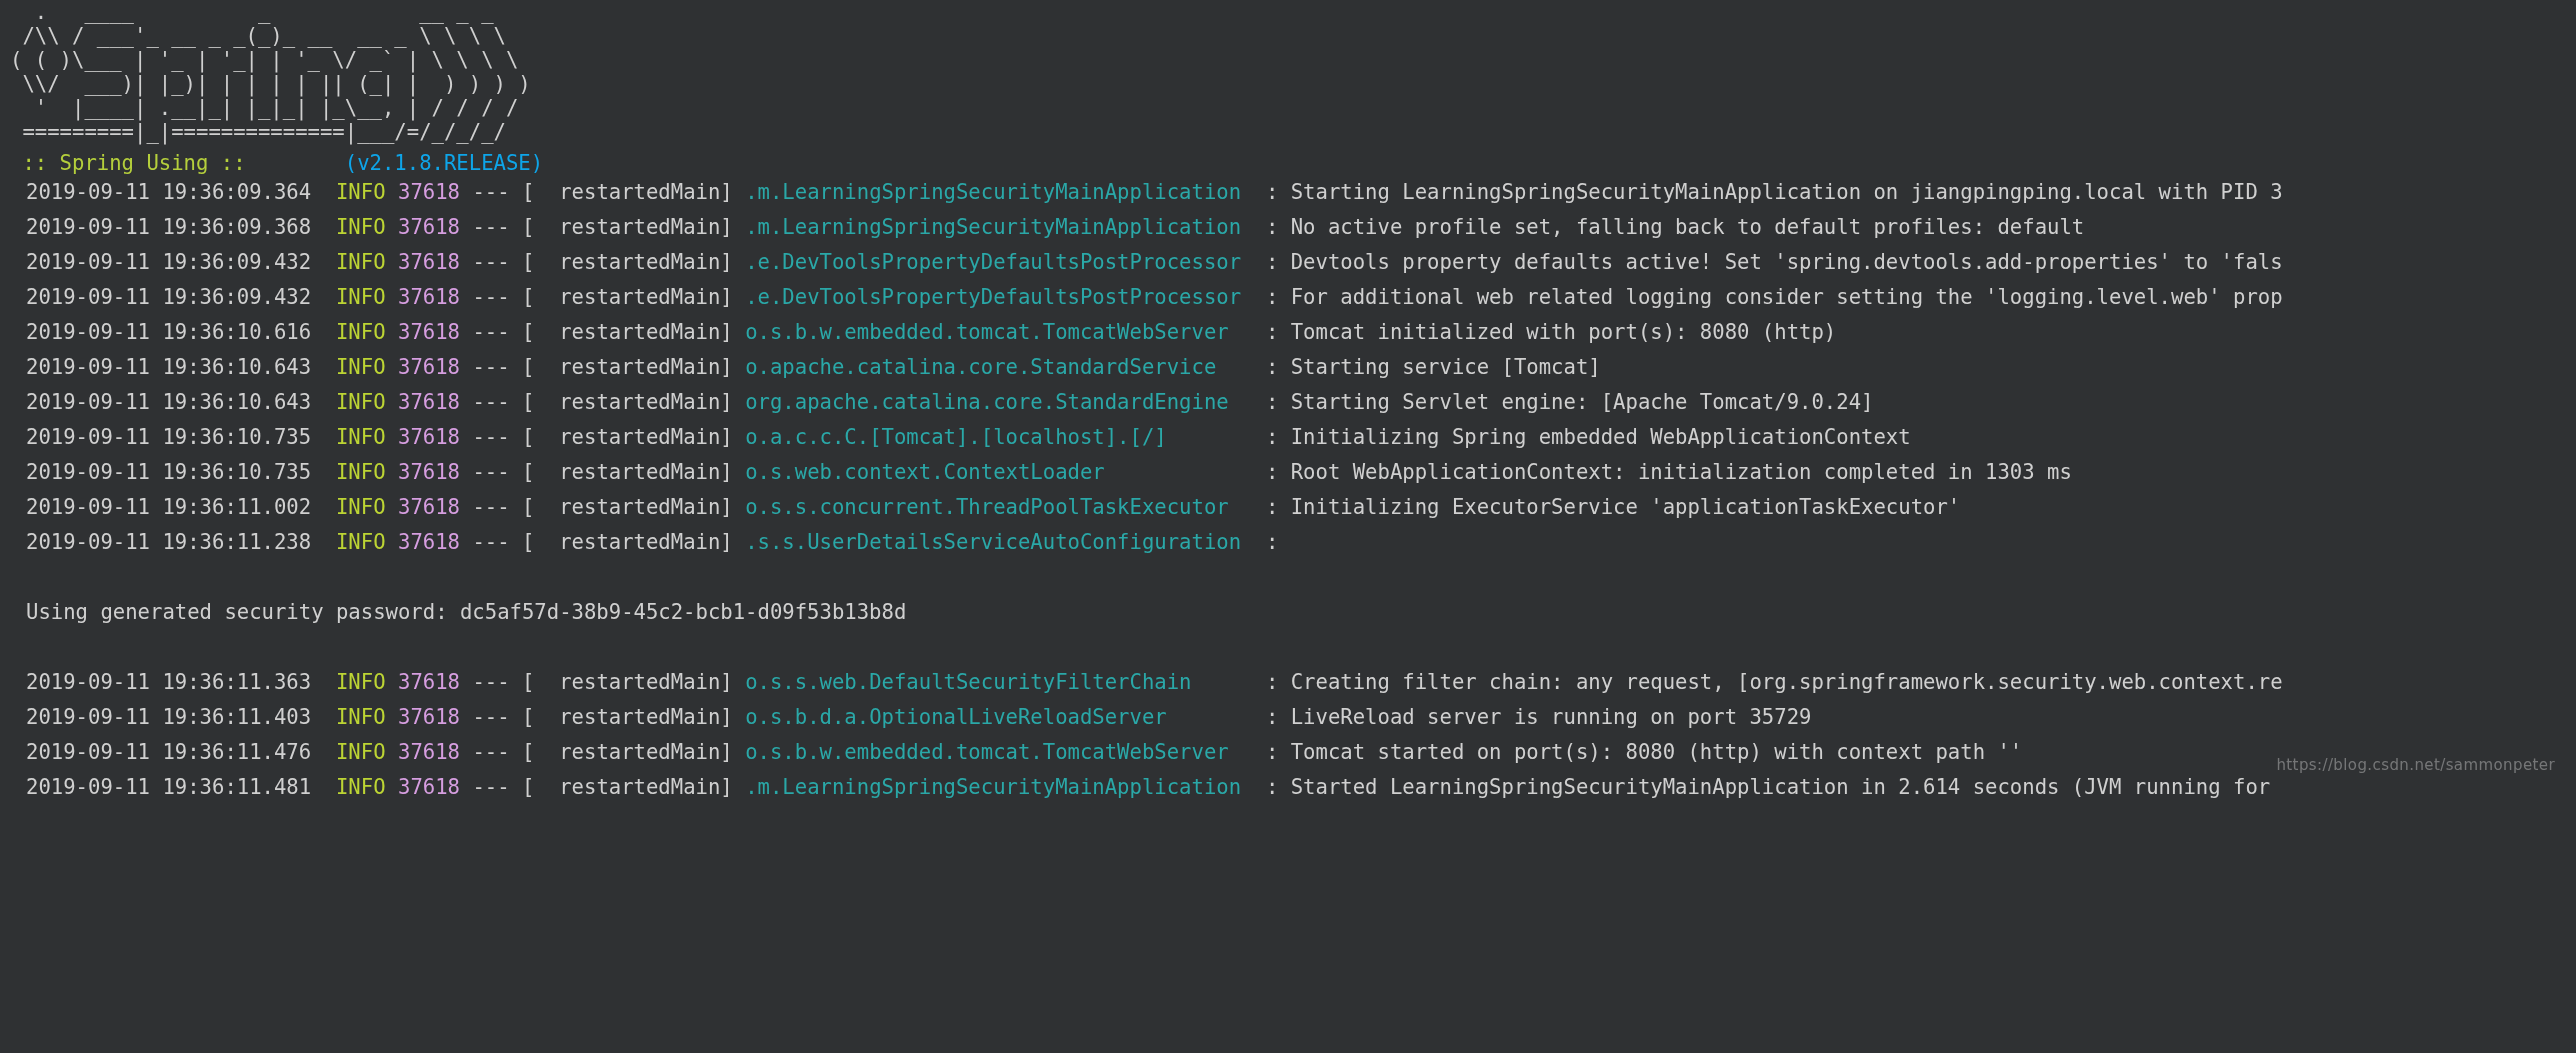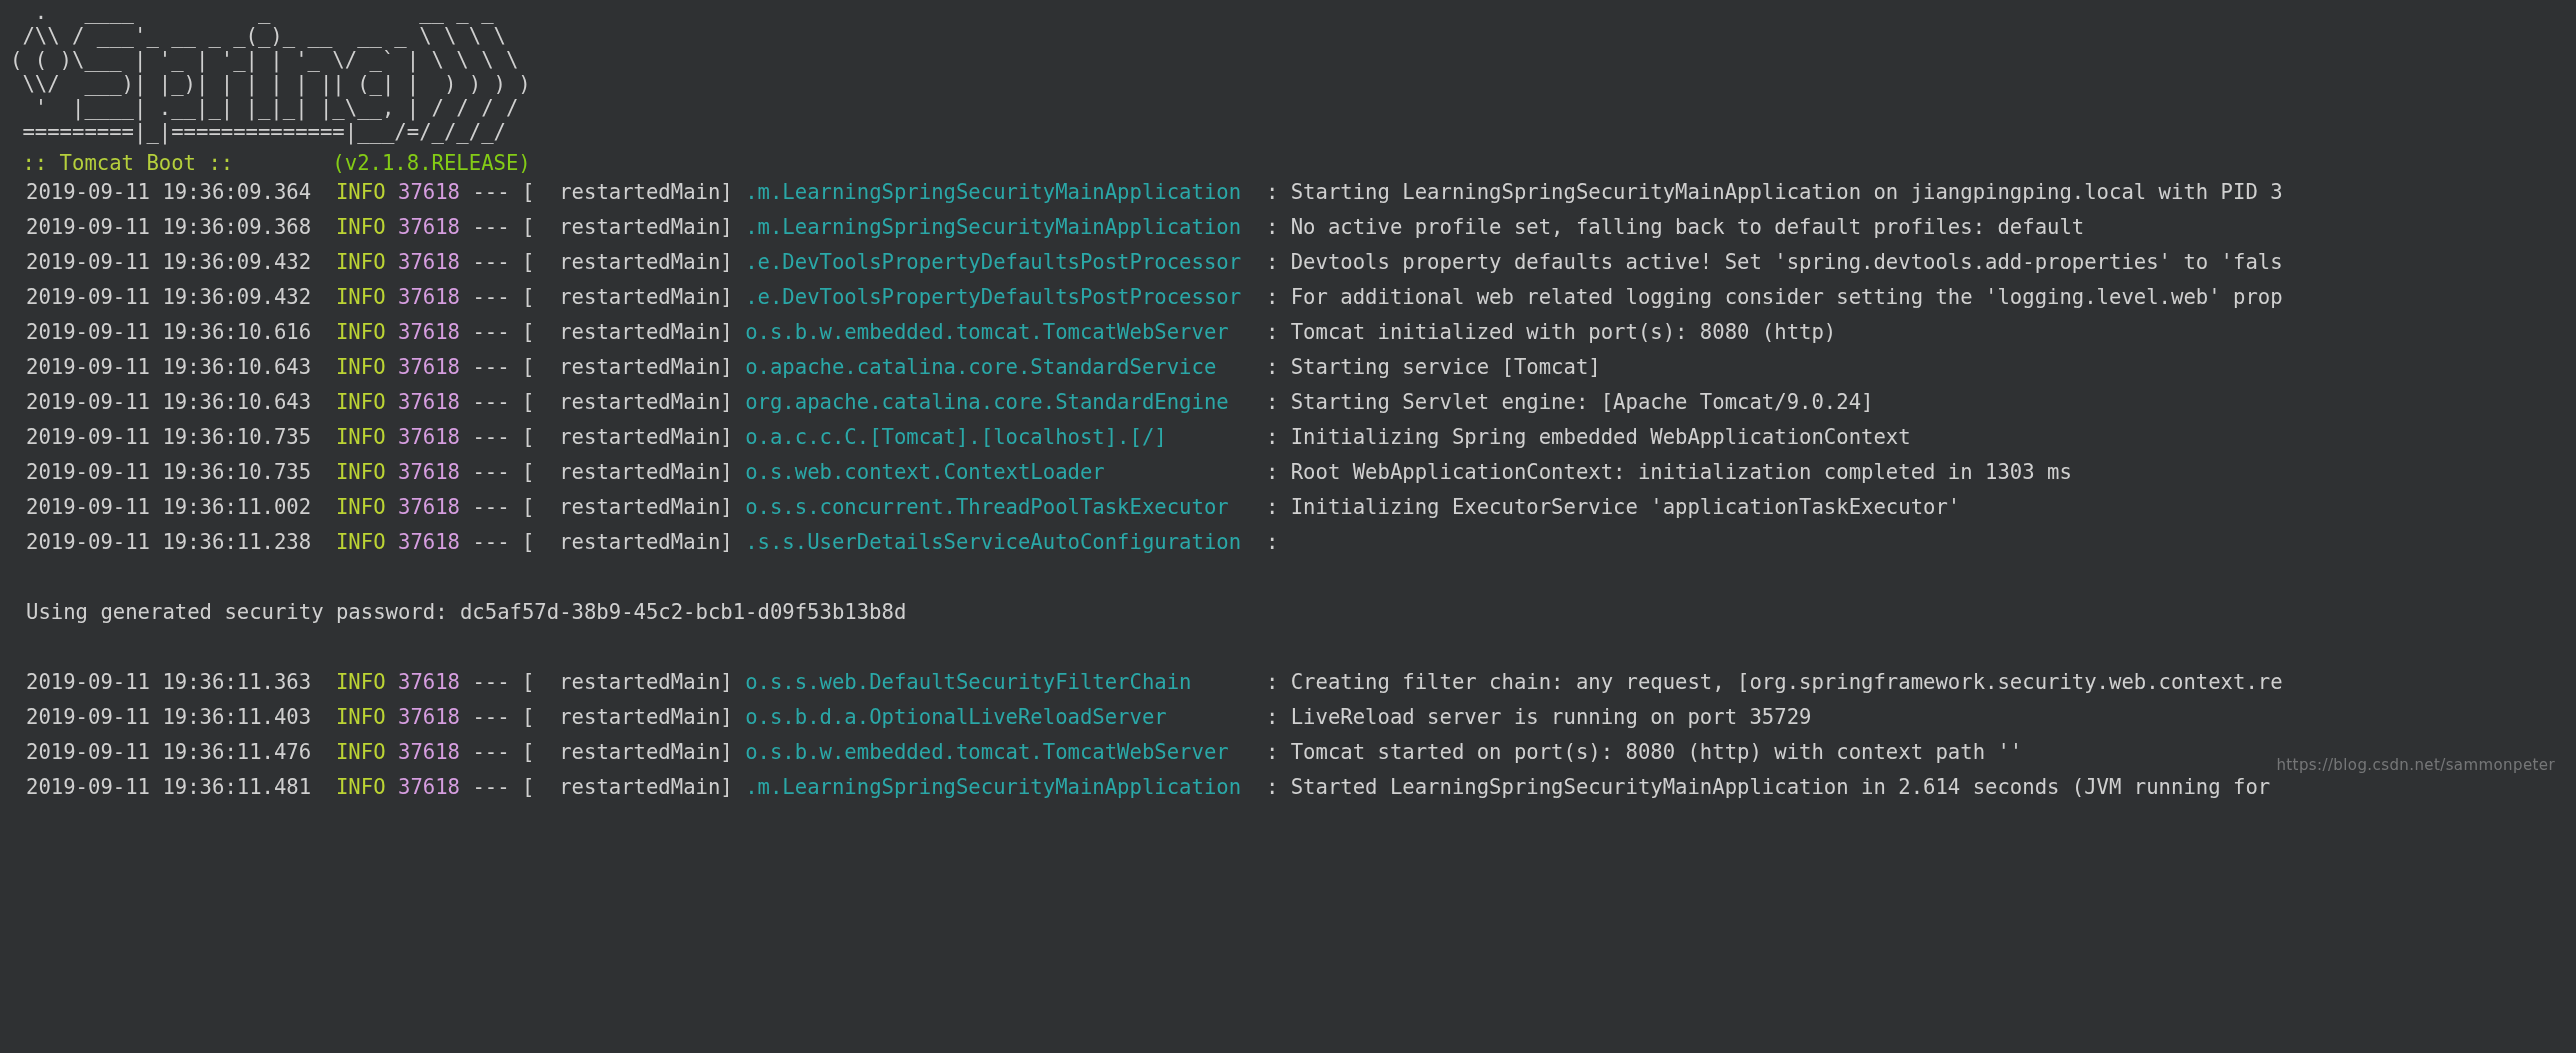--- a/index.html
+++ b/index.html
@@ -38,21 +38,21 @@
   }
   .banner-version {
     margin: 0;
     padding: 7px 0 0 10px;
     font-family: "DejaVu Sans Mono", "Liberation Mono", monospace;
     font-size: 20.6px;
     line-height: 24px;
     white-space: pre;
   }
   .spring-label { color: #b5cf3c; }
-  .version-label { color: #84cc16; margin-top: 8px; }
+  .version-label { color: #0ea5e9; margin-top: 8px; }
 
   
   .log-area {
     margin: 0;
     padding: 0 0 0 26px;
     font-family: "DejaVu Sans Mono", "Liberation Mono", monospace;
     font-size: 20.6px;
     line-height: 35px;
     white-space: pre;
     color: #d0d0d0;
@@ -92,20 +92,20 @@
 
 <div id="terminal">
 
   <pre class="banner" id="banner-art">  .   ____          _            __ _ _
  /\\ / ___'_ __ _ _(_)_ __  __ _ \ \ \ \
 ( ( )\___ | '_ | '_| | '_ \/ _` | \ \ \ \
  \\/  ___)| |_)| | | | | || (_| |  ) ) ) )
   '  |____| .__|_| |_|_| |_\__, | / / / /
  =========|_|==============|___/=/_/_/_/</pre>
 
-  <div class="banner-version"><span class="spring-label"> :: Tomcat Boot :: </span><span class="version-label">       (v2.1.8.RELEASE)</span></div>
+  <div class="banner-version"><span class="spring-label"> :: Spring Using :: </span><span class="version-label">       (v2.1.8.RELEASE)</span></div>
 
   <div class="log-area" id="log-area"><div class="log-line"><span class="ts">2019-09-11 19:36:09.364  </span><span class="level">INFO</span><span class="ts"> </span><span class="pid">37618</span><span class="dashes"> --- </span><span class="thread">[  restartedMain]</span><span class="logger"> .m.LearningSpringSecurityMainApplication </span><span class="sep"> : </span><span class="msg">Starting LearningSpringSecurityMainApplication on jiangpingping.local with PID 3</span></div><div class="log-line"><span class="ts">2019-09-11 19:36:09.368  </span><span class="level">INFO</span><span class="ts"> </span><span class="pid">37618</span><span class="dashes"> --- </span><span class="thread">[  restartedMain]</span><span class="logger"> .m.LearningSpringSecurityMainApplication </span><span class="sep"> : </span><span class="msg">No active profile set, falling back to default profiles: default</span></div><div class="log-line"><span class="ts">2019-09-11 19:36:09.432  </span><span class="level">INFO</span><span class="ts"> </span><span class="pid">37618</span><span class="dashes"> --- </span><span class="thread">[  restartedMain]</span><span class="logger"> .e.DevToolsPropertyDefaultsPostProcessor </span><span class="sep"> : </span><span class="msg">Devtools property defaults active! Set 'spring.devtools.add-properties' to 'fals</span></div><div class="log-line"><span class="ts">2019-09-11 19:36:09.432  </span><span class="level">INFO</span><span class="ts"> </span><span class="pid">37618</span><span class="dashes"> --- </span><span class="thread">[  restartedMain]</span><span class="logger"> .e.DevToolsPropertyDefaultsPostProcessor </span><span class="sep"> : </span><span class="msg">For additional web related logging consider setting the 'logging.level.web' prop</span></div><div class="log-line"><span class="ts">2019-09-11 19:36:10.616  </span><span class="level">INFO</span><span class="ts"> </span><span class="pid">37618</span><span class="dashes"> --- </span><span class="thread">[  restartedMain]</span><span class="logger"> o.s.b.w.embedded.tomcat.TomcatWebServer  </span><span class="sep"> : </span><span class="msg">Tomcat initialized with port(s): 8080 (http)</span></div><div class="log-line"><span class="ts">2019-09-11 19:36:10.643  </span><span class="level">INFO</span><span class="ts"> </span><span class="pid">37618</span><span class="dashes"> --- </span><span class="thread">[  restartedMain]</span><span class="logger"> o.apache.catalina.core.StandardService   </span><span class="sep"> : </span><span class="msg">Starting service [Tomcat]</span></div><div class="log-line"><span class="ts">2019-09-11 19:36:10.643  </span><span class="level">INFO</span><span class="ts"> </span><span class="pid">37618</span><span class="dashes"> --- </span><span class="thread">[  restartedMain]</span><span class="logger"> org.apache.catalina.core.StandardEngine  </span><span class="sep"> : </span><span class="msg">Starting Servlet engine: [Apache Tomcat/9.0.24]</span></div><div class="log-line"><span class="ts">2019-09-11 19:36:10.735  </span><span class="level">INFO</span><span class="ts"> </span><span class="pid">37618</span><span class="dashes"> --- </span><span class="thread">[  restartedMain]</span><span class="logger"> o.a.c.c.C.[Tomcat].[localhost].[/]       </span><span class="sep"> : </span><span class="msg">Initializing Spring embedded WebApplicationContext</span></div><div class="log-line"><span class="ts">2019-09-11 19:36:10.735  </span><span class="level">INFO</span><span class="ts"> </span><span class="pid">37618</span><span class="dashes"> --- </span><span class="thread">[  restartedMain]</span><span class="logger"> o.s.web.context.ContextLoader            </span><span class="sep"> : </span><span class="msg">Root WebApplicationContext: initialization completed in 1303 ms</span></div><div class="log-line"><span class="ts">2019-09-11 19:36:11.002  </span><span class="level">INFO</span><span class="ts"> </span><span class="pid">37618</span><span class="dashes"> --- </span><span class="thread">[  restartedMain]</span><span class="logger"> o.s.s.concurrent.ThreadPoolTaskExecutor  </span><span class="sep"> : </span><span class="msg">Initializing ExecutorService 'applicationTaskExecutor'</span></div><div class="log-line"><span class="ts">2019-09-11 19:36:11.238  </span><span class="level">INFO</span><span class="ts"> </span><span class="pid">37618</span><span class="dashes"> --- </span><span class="thread">[  restartedMain]</span><span class="logger"> .s.s.UserDetailsServiceAutoConfiguration </span><span class="sep"> : </span><span class="msg"></span></div><div class="log-blank"> </div><div class="log-line"><span class="plain">Using generated security password: dc5af57d-38b9-45c2-bcb1-d09f53b13b8d</span></div><div class="log-blank"> </div><div class="log-line"><span class="ts">2019-09-11 19:36:11.363  </span><span class="level">INFO</span><span class="ts"> </span><span class="pid">37618</span><span class="dashes"> --- </span><span class="thread">[  restartedMain]</span><span class="logger"> o.s.s.web.DefaultSecurityFilterChain     </span><span class="sep"> : </span><span class="msg">Creating filter chain: any request, [org.springframework.security.web.context.re</span></div><div class="log-line"><span class="ts">2019-09-11 19:36:11.403  </span><span class="level">INFO</span><span class="ts"> </span><span class="pid">37618</span><span class="dashes"> --- </span><span class="thread">[  restartedMain]</span><span class="logger"> o.s.b.d.a.OptionalLiveReloadServer       </span><span class="sep"> : </span><span class="msg">LiveReload server is running on port 35729</span></div><div class="log-line"><span class="ts">2019-09-11 19:36:11.476  </span><span class="level">INFO</span><span class="ts"> </span><span class="pid">37618</span><span class="dashes"> --- </span><span class="thread">[  restartedMain]</span><span class="logger"> o.s.b.w.embedded.tomcat.TomcatWebServer  </span><span class="sep"> : </span><span class="msg">Tomcat started on port(s): 8080 (http) with context path ''</span></div><div class="log-line"><span class="ts">2019-09-11 19:36:11.481  </span><span class="level">INFO</span><span class="ts"> </span><span class="pid">37618</span><span class="dashes"> --- </span><span class="thread">[  restartedMain]</span><span class="logger"> .m.LearningSpringSecurityMainApplication </span><span class="sep"> : </span><span class="msg">Started LearningSpringSecurityMainApplication in 2.614 seconds (JVM running for</span></div></div>
 
   <div class="watermark">https://blog.csdn.net/sammonpeter</div>
 
 </div>
 
 
 </body></html>

